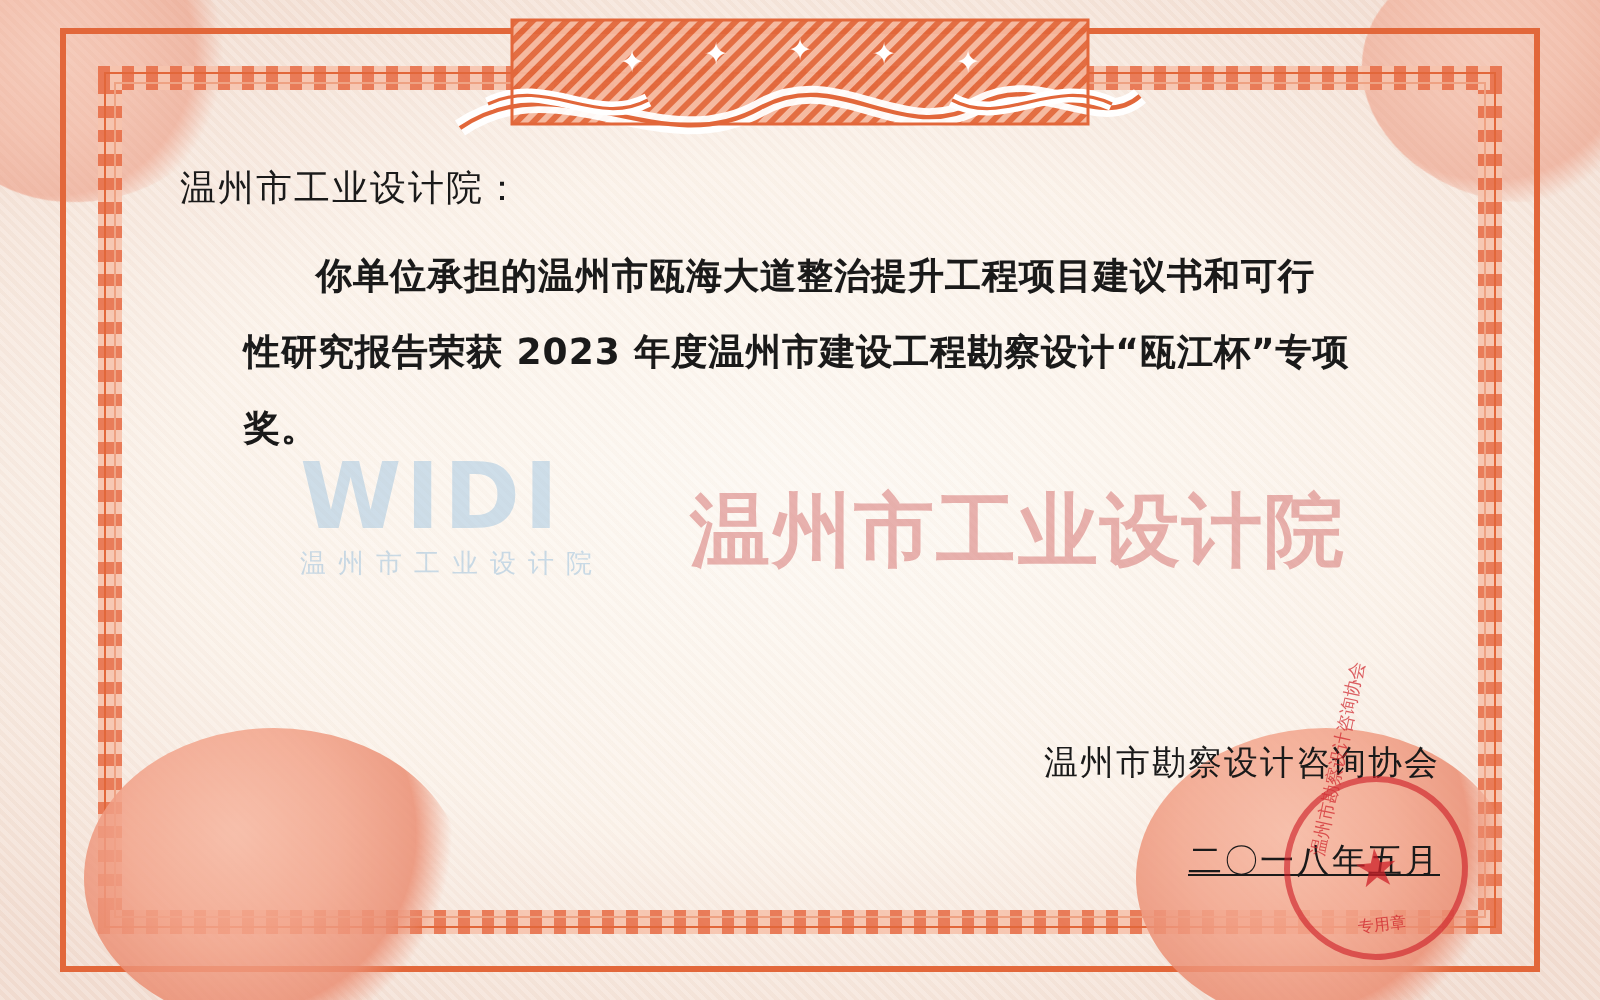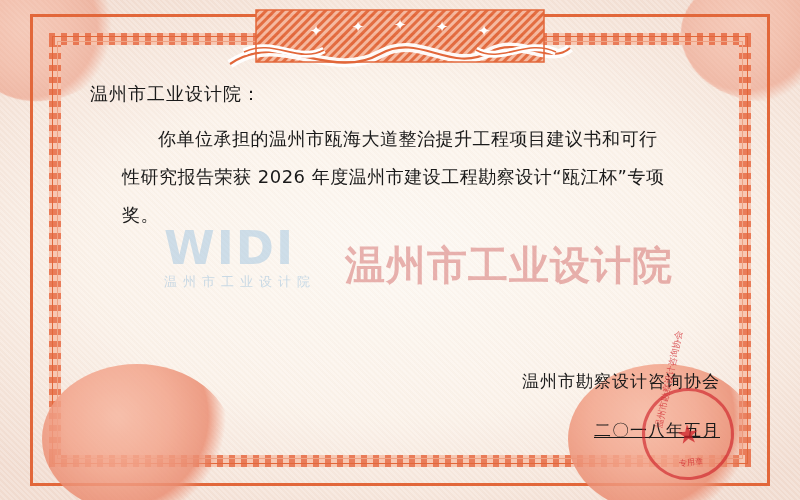--- a/index.html
+++ b/index.html
@@ -109,20 +109,21 @@
   .body-text {
     margin-top: 14px;
     margin-left: 52px;
     margin-right: 34px;
     font-size: 18px;
     line-height: 38px;
     color: #1a1a1a;
     font-family: "DejaVu Sans", sans-serif;
     letter-spacing: .5px;
     text-align: justify;
+    font-weight: bold;
   }
   .body-text .indent { display:inline-block; width: 36px; }
   .commend {
     margin-top: 22px;
     margin-left: 88px;
     font-size: 18px;
     color: #1a1a1a;
     font-family: "DejaVu Sans", sans-serif;
     letter-spacing: 1px;
   }
@@ -170,21 +171,21 @@
   }
   .seal .bottom-text {
     position: absolute; left: 0; right: 0; bottom: 9px;
     text-align: center; font-size: 8px;
     color: rgba(206,32,40,.85);
   }
 
   
   .watermark {
     position: absolute;
-    left: 164px; top: 225px;
+    left: 150px; top: 225px;
     z-index: 7;
     pointer-events: none;
     opacity: .55;
   }
   .wm-main {
     font-size: 46px;
     font-weight: bold;
     color: rgba(96,160,210,.55);
     font-family: "DejaVu Sans", sans-serif;
     letter-spacing: 2px;
@@ -251,21 +252,21 @@
     </svg>
   </div>
 
   <div class="content">
 
 
     <div class="salutation">温州市工业设计院：</div>
 
     <div class="body-text">
       <span class="indent"></span><span>你单位承担的温州市瓯海大道整治提升工程项目建议书和可行</span><br>
-      <span>性研究报告荣获 2026 年度温州市建设工程勘察设计“瓯江杯”专项</span><br>
+      <span>性研究报告荣获 2023 年度温州市建设工程勘察设计“瓯江杯”专项</span><br>
       <span>奖。</span>
     </div>
 
 
     <div class="signature">
       <div class="sig-org">温州市勘察设计咨询协会</div>
       <div class="sig-date">二〇一八年五月</div>
     </div>
   </div>
 

